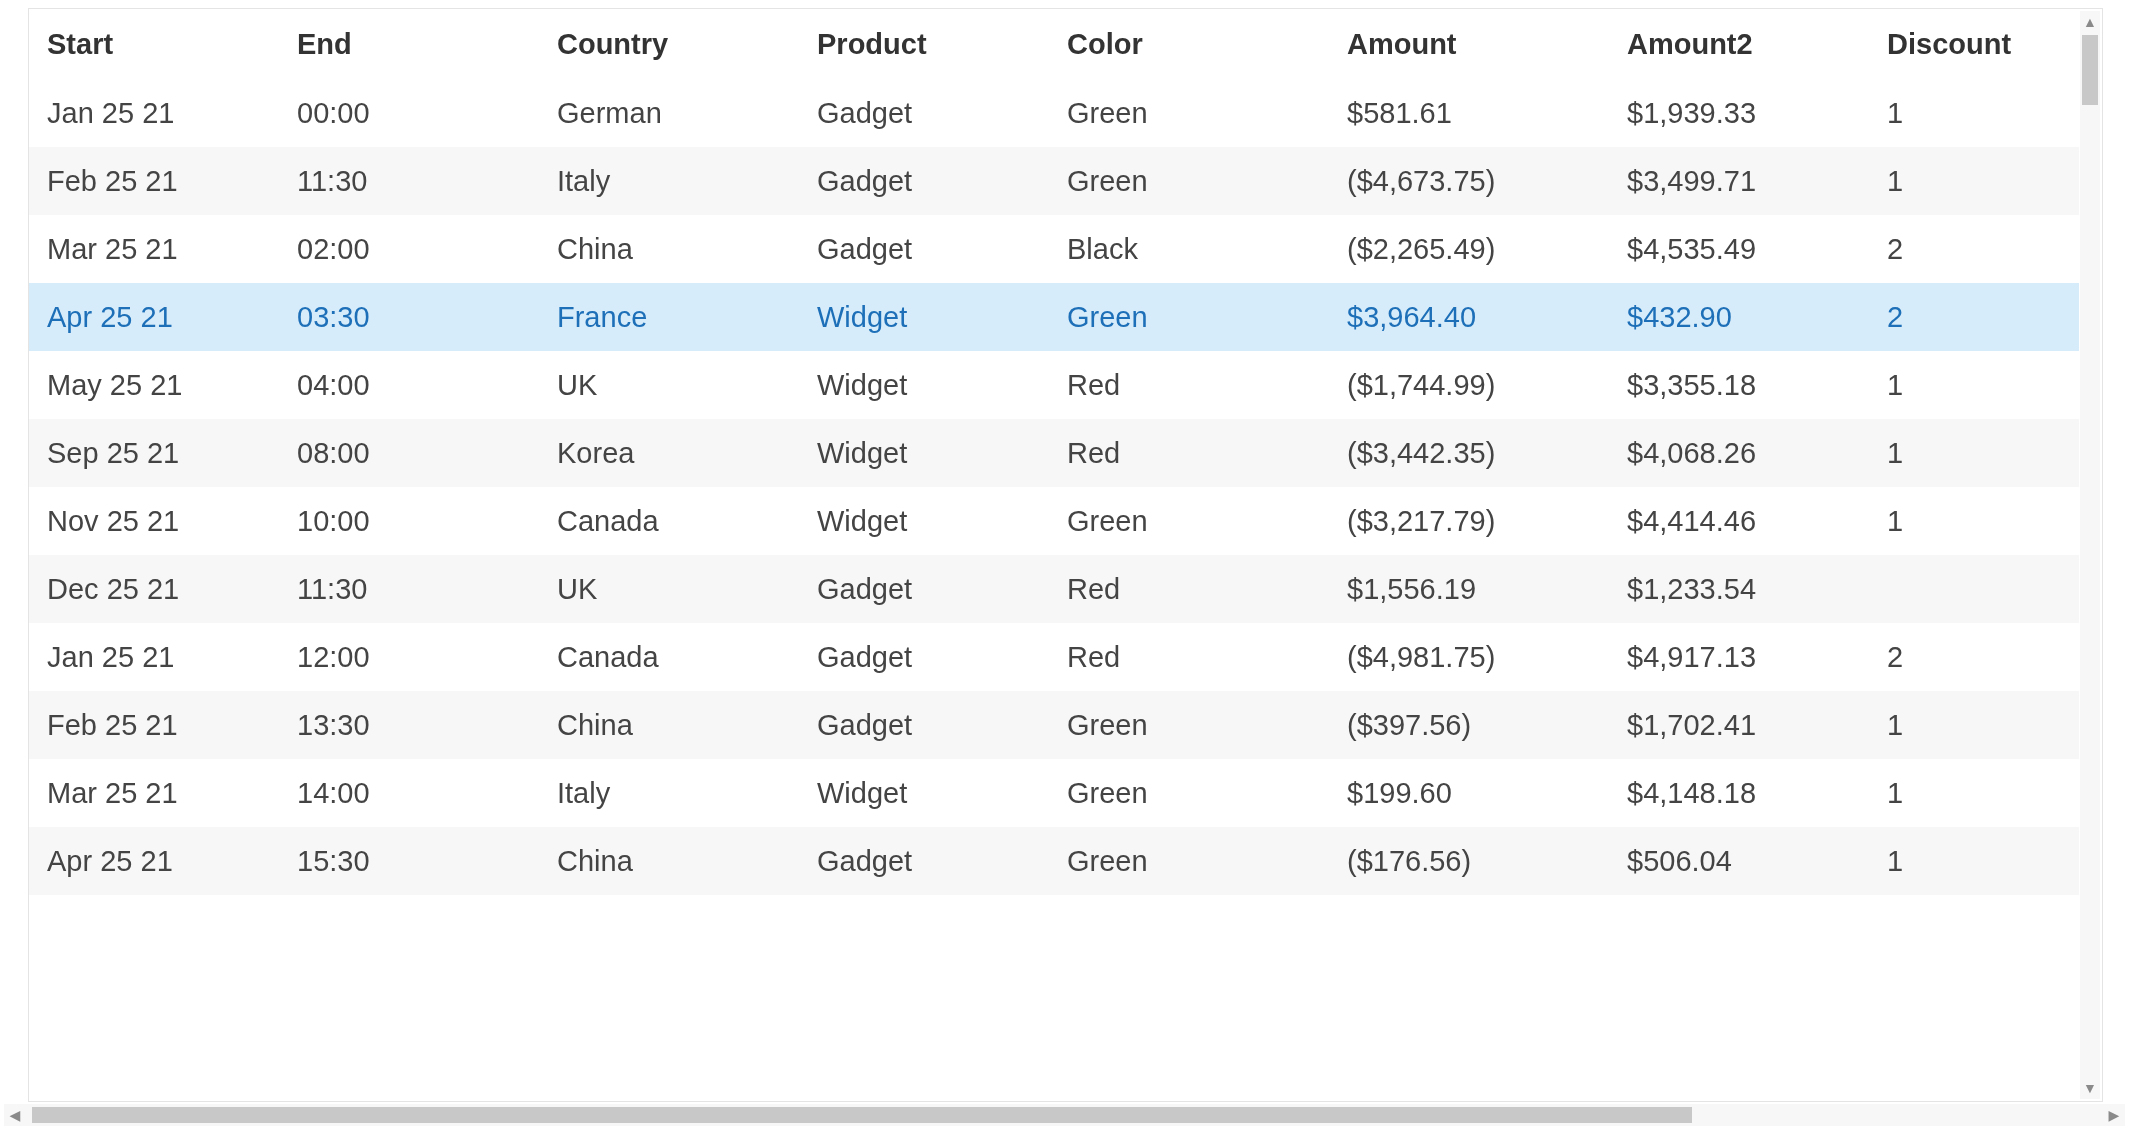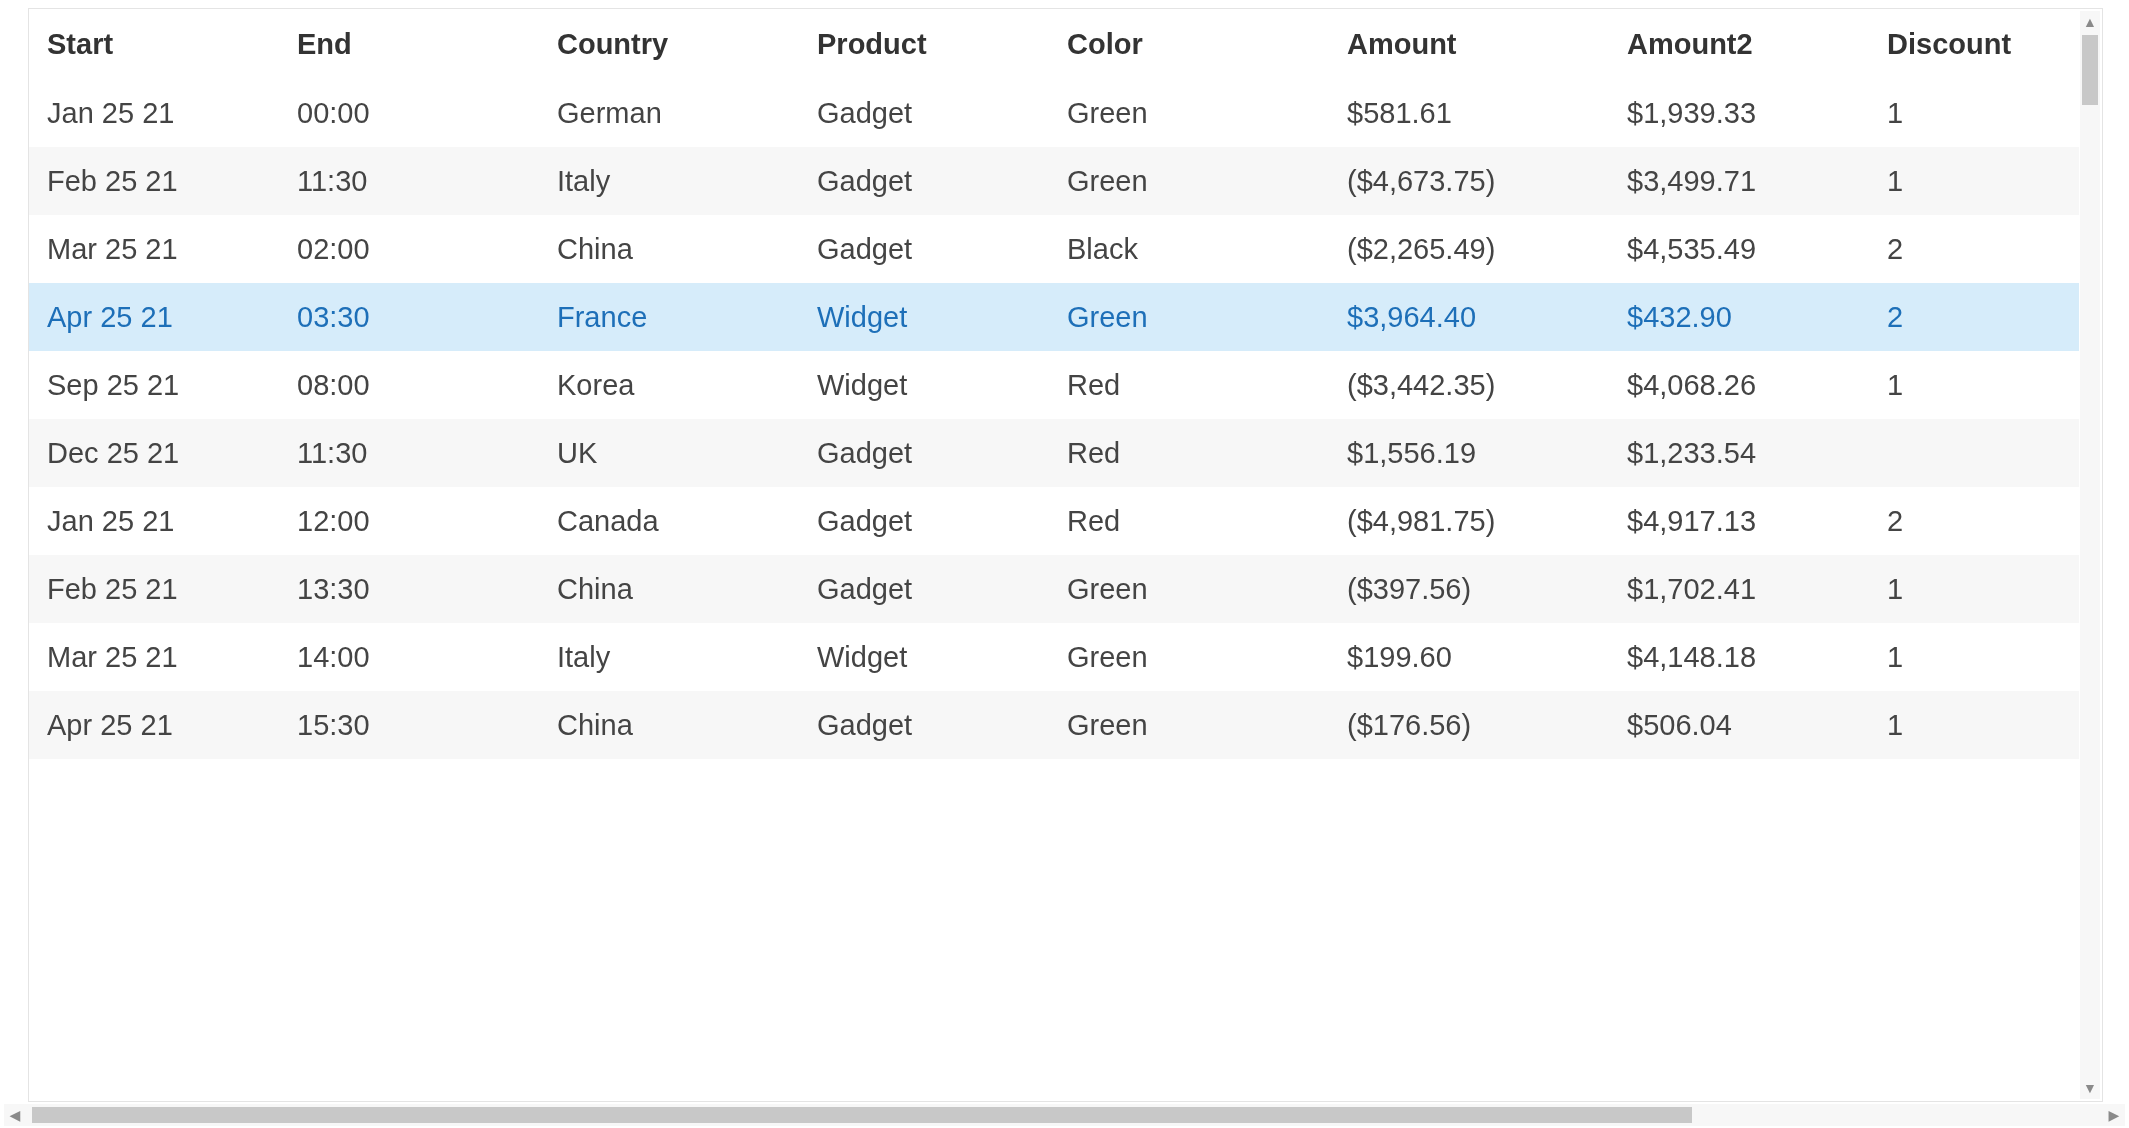--- a/index.html
+++ b/index.html
@@ -193,27 +193,47 @@
             <td>Apr 25 21</td>
             <td>03:30</td>
             <td>France</td>
             <td>Widget</td>
             <td>Green</td>
             <td class="num">$3,964.40</td>
             <td class="num">$432.90</td>
             <td class="num">2</td>
           </tr>
           <tr>
+            <td>May 25 21</td>
+            <td>04:00</td>
+            <td>UK</td>
+            <td>Widget</td>
+            <td>Red</td>
+            <td class="num">($1,744.99)</td>
+            <td class="num">$3,355.18</td>
+            <td class="num">1</td>
+          </tr>
+          <tr>
             <td>Sep 25 21</td>
             <td>08:00</td>
             <td>Korea</td>
             <td>Widget</td>
             <td>Red</td>
             <td class="num">($3,442.35)</td>
             <td class="num">$4,068.26</td>
+            <td class="num">1</td>
+          </tr>
+          <tr>
+            <td>Nov 25 21</td>
+            <td>10:00</td>
+            <td>Canada</td>
+            <td>Widget</td>
+            <td>Green</td>
+            <td class="num">($3,217.79)</td>
+            <td class="num">$4,414.46</td>
             <td class="num">1</td>
           </tr>
           <tr>
             <td>Dec 25 21</td>
             <td>11:30</td>
             <td>UK</td>
             <td>Gadget</td>
             <td>Red</td>
             <td class="num">$1,556.19</td>
             <td class="num">$1,233.54</td>

